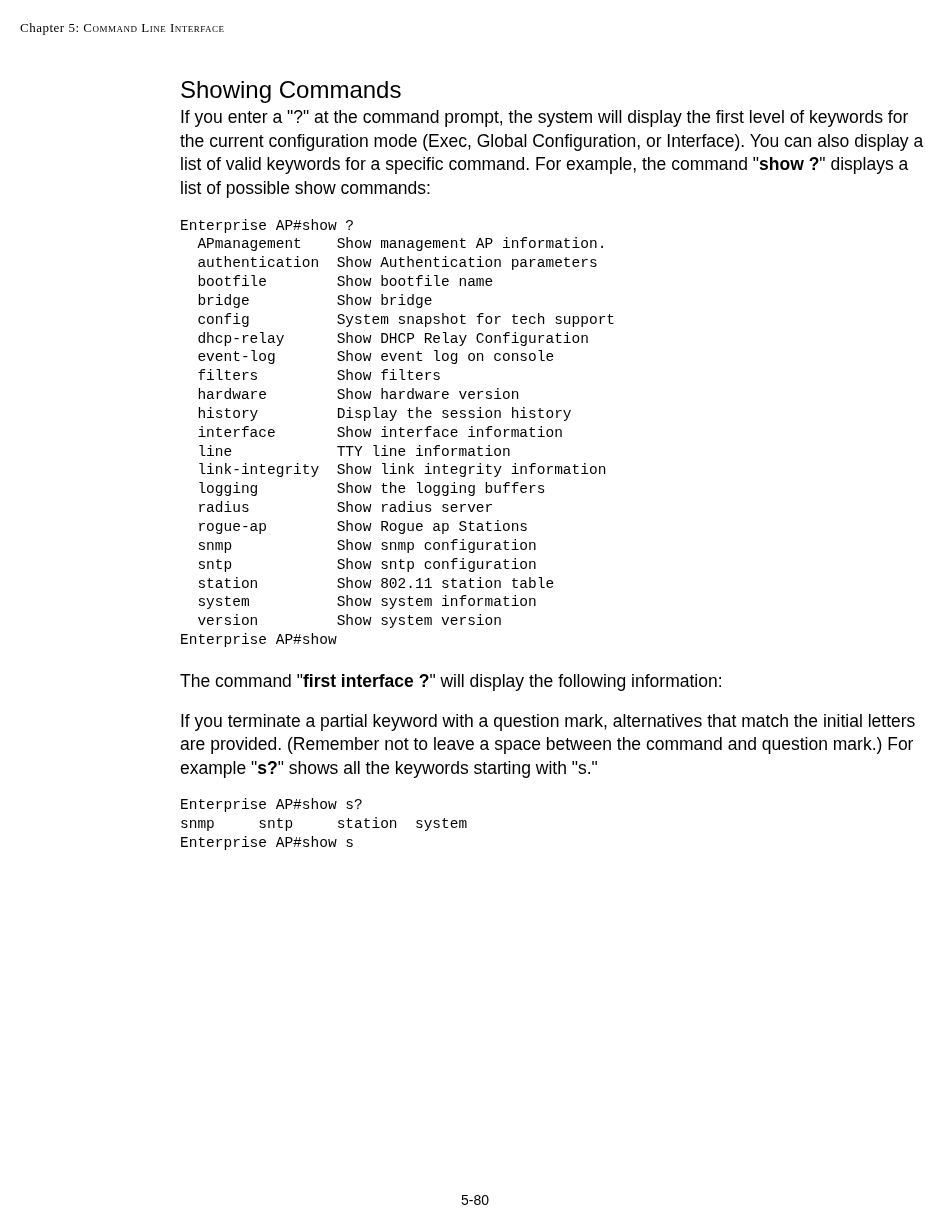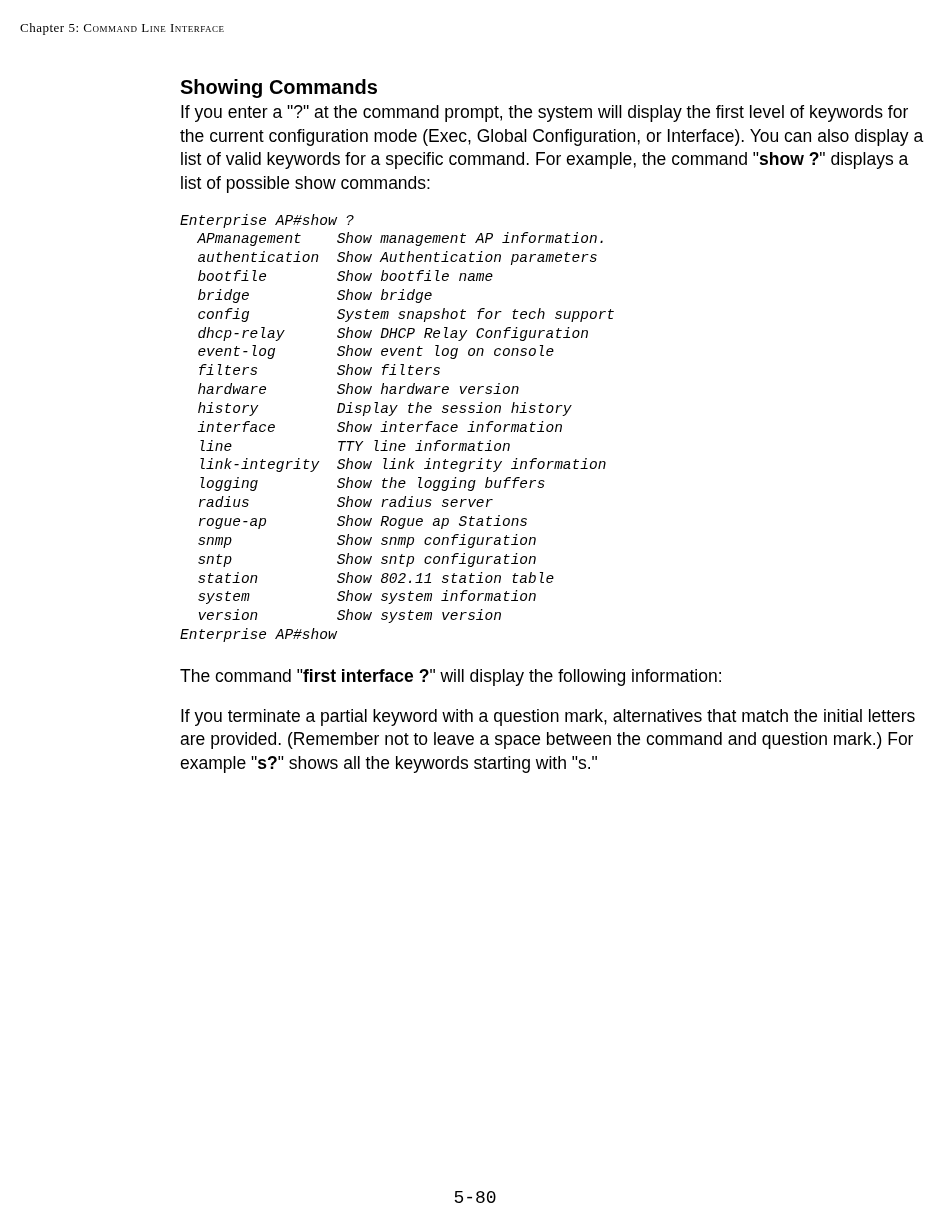--- a/index.html
+++ b/index.html
@@ -25,50 +25,49 @@
     }
     .header .chapter-num {
       font-variant: normal;
     }
     .content {
       padding-left: 180px;
       padding-right: 5px;
     }
     h2 {
       font-family: Verdana, Arial, sans-serif;
-      font-size: 20px;
-      font-weight: bold;
+      font-size: 24px;
+      font-weight: normal;
       margin-bottom: 2px;
     }
     .body-text {
       font-family: Verdana, Arial, sans-serif;
       font-size: 17.5px;
       line-height: 1.35;
       margin-bottom: 16px;
     }
     .bold-inline {
       font-weight: bold;
       text-align: center;
     }
     pre {
       font-family: 'Courier New', Courier, monospace;
       font-size: 14.5px;
       line-height: 1.3;
       margin-bottom: 20px;
       white-space: pre;
-      font-style: italic;
     }
     .page-number {
       position: absolute;
       bottom: 20px;
       left: 0;
       right: 0;
       text-align: center;
-      font-family: Liberation Mono, monospace;
-      font-size: 18px;
+      font-family: Liberation Sans, sans-serif;
+      font-size: 14px;
       padding-left: 15px;
     }
     .section-gap {
       margin-top: 18px;
     }
   </style>
 </head>
 <body>
 
 <div class="header">
@@ -106,15 +105,18 @@
   version         Show system version
 Enterprise AP#show</pre>
 
   <p class="body-text">
     <span>The command "</span><span class="bold-inline">first interface ?</span><span>" will display the following information:</span>
   </p>
 
   <p class="body-text">
     <span>If you terminate a partial keyword with a question mark, alternatives that match the initial letters are provided. (Remember not to leave a space between the command and question mark.) For example "</span><span class="bold-inline">s?</span><span>" shows all the keywords starting with "s."</span>
   </p>
+  <pre>Enterprise AP#show s?
+snmp     sntp     station  system
+Enterprise AP#show s</pre>
 </div>
 
 <div class="page-number">5-80</div>
 
 </body></html>

